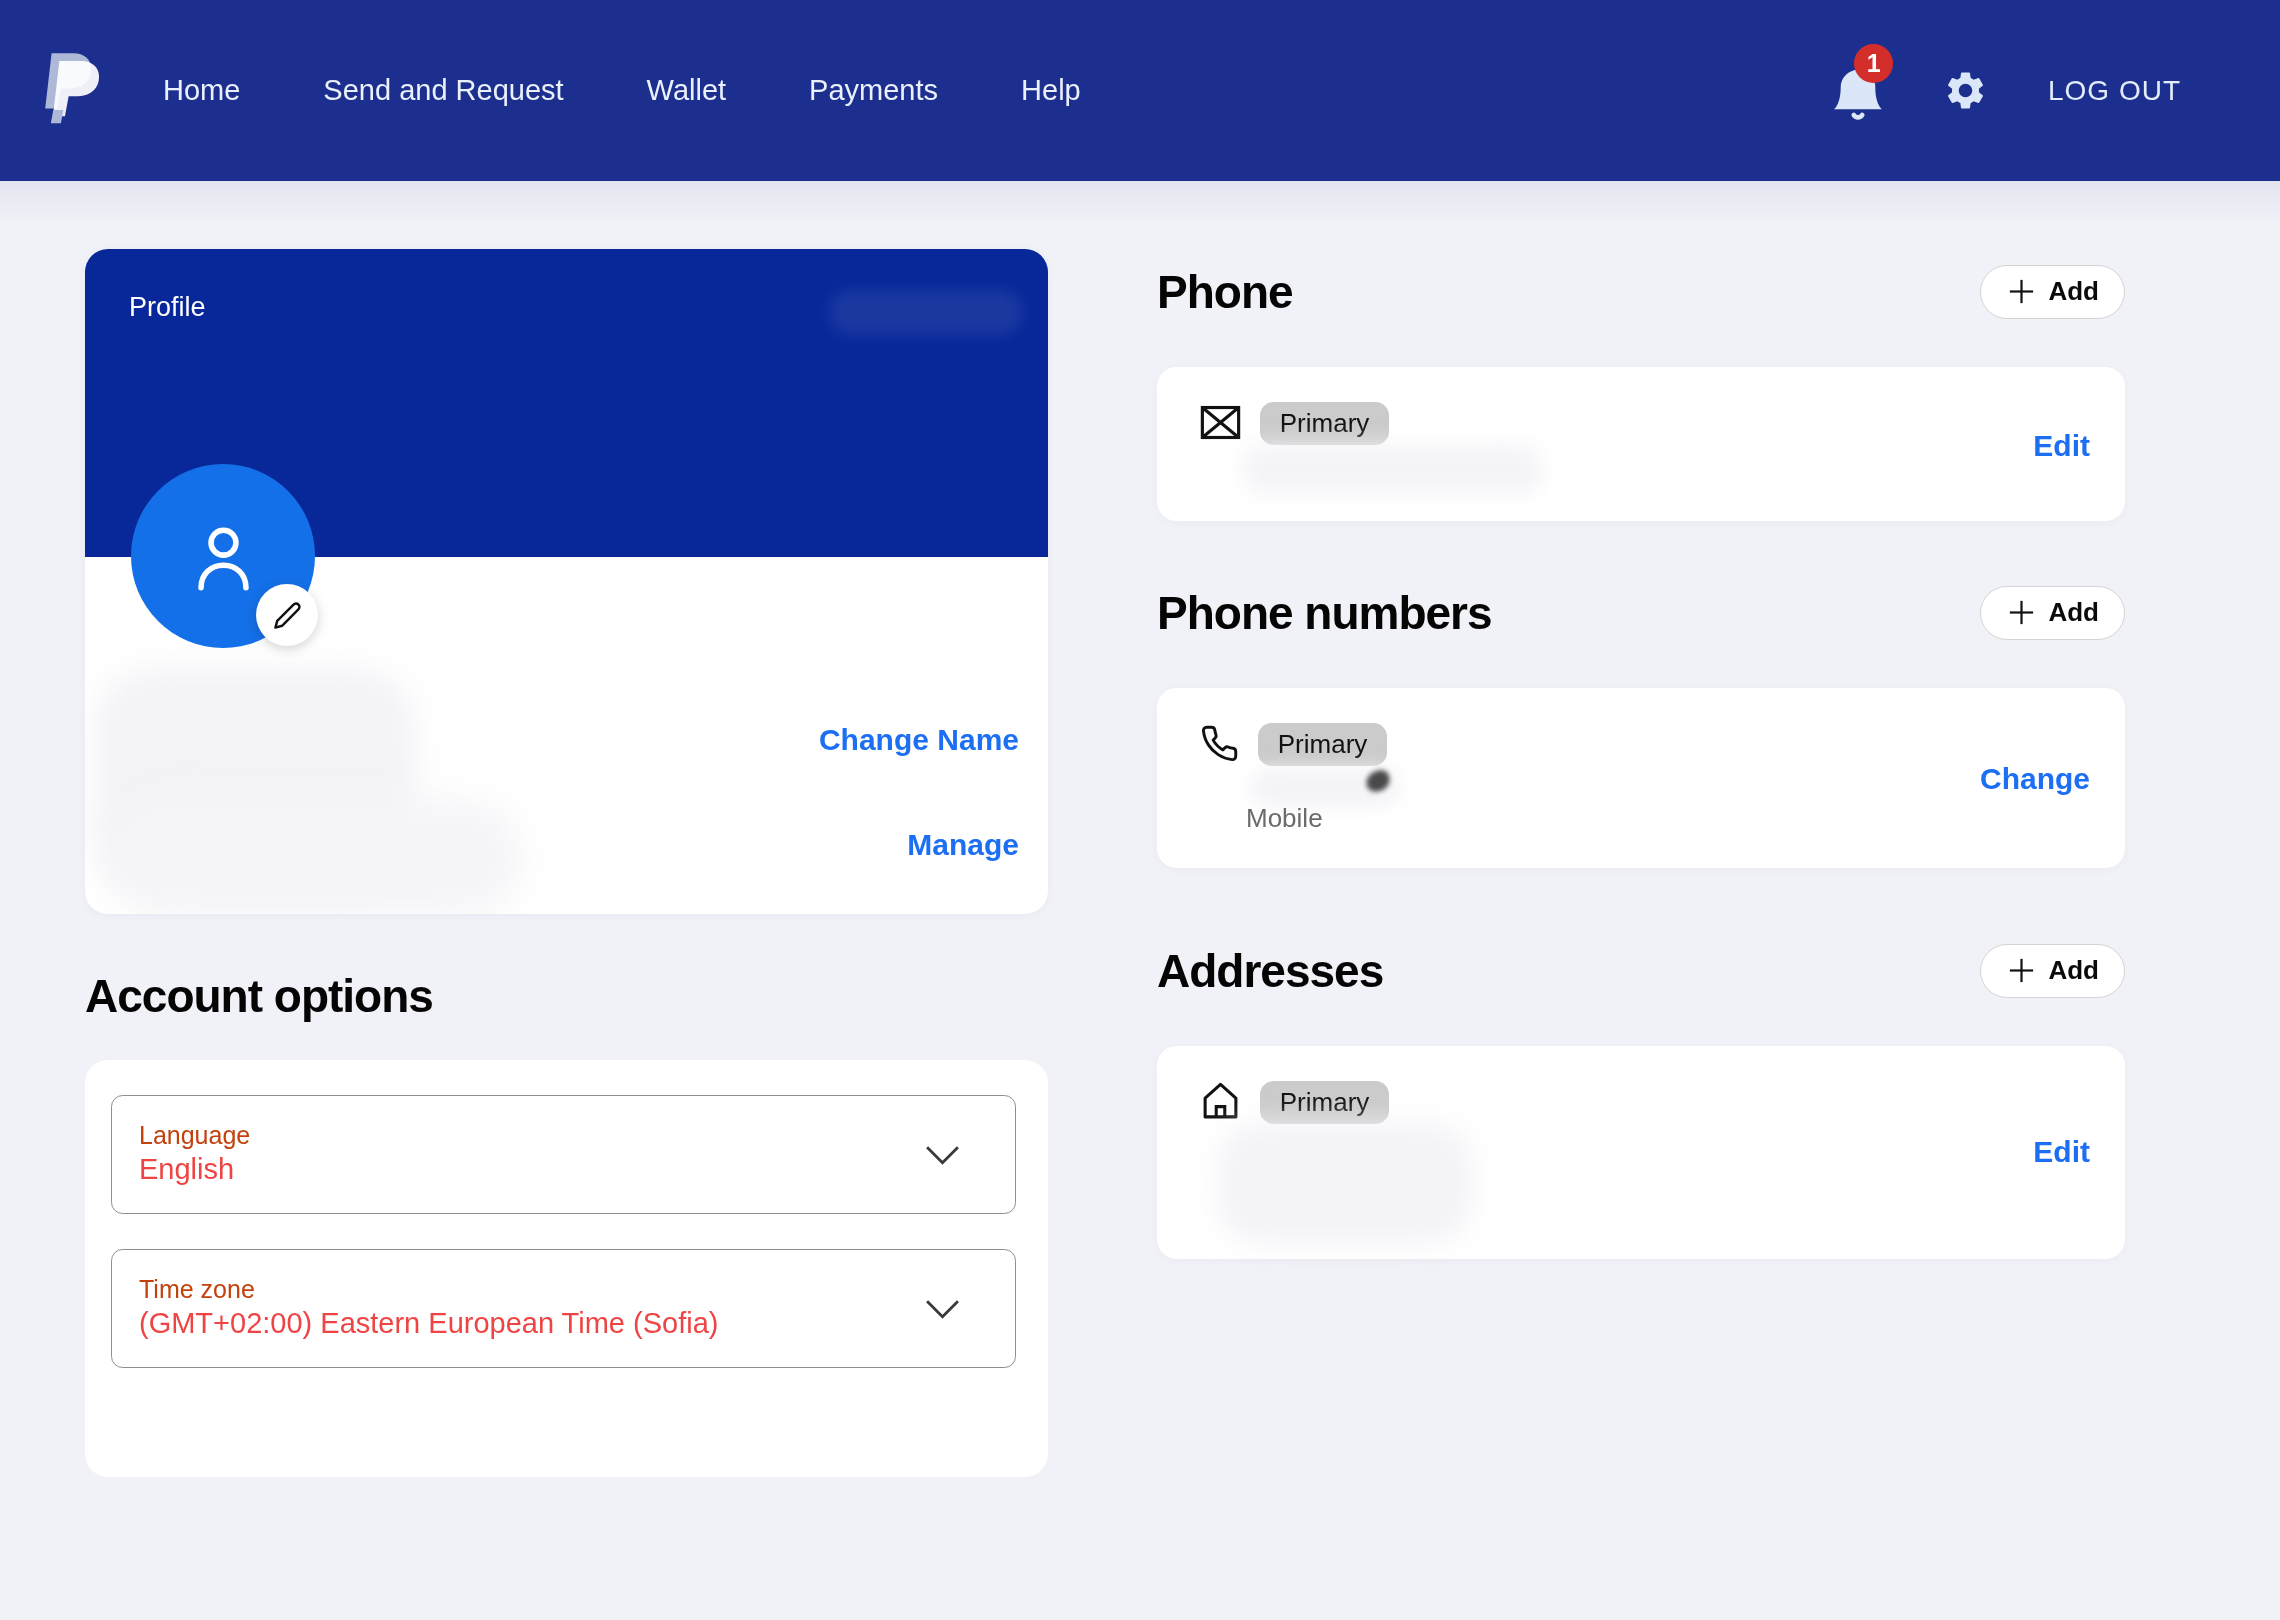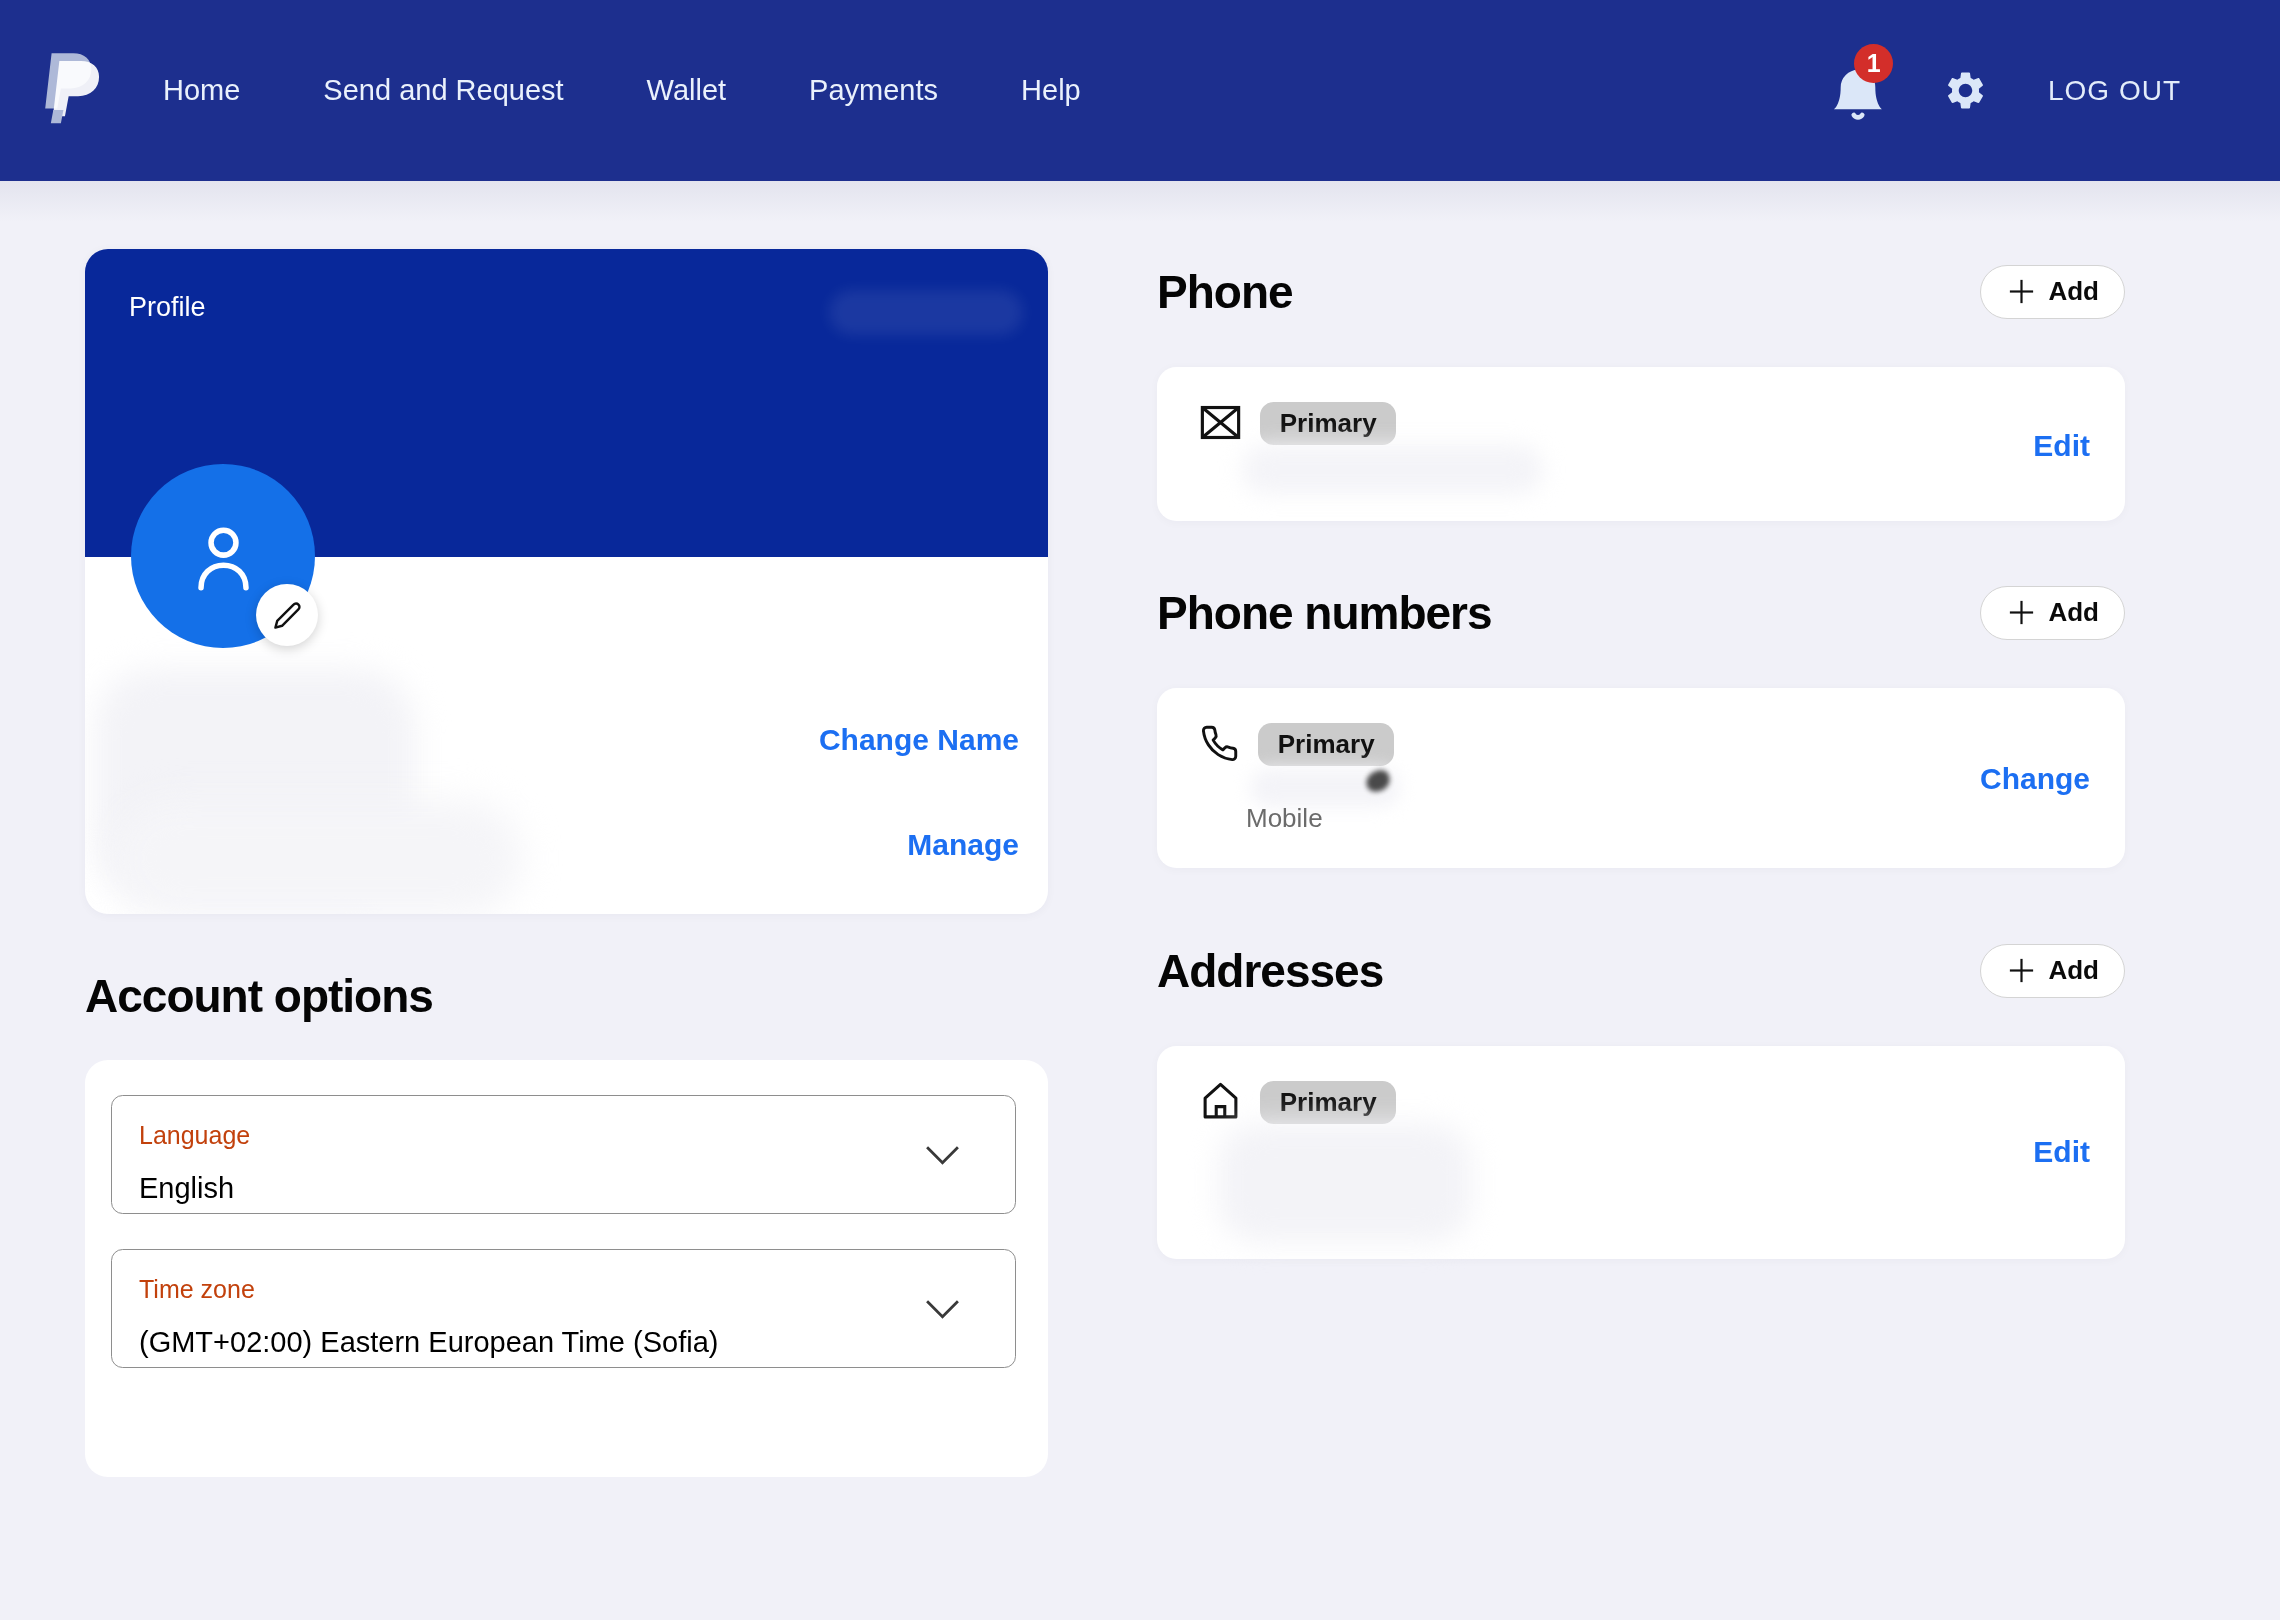--- a/index.html
+++ b/index.html
@@ -44,34 +44,34 @@
   .link { color:#1c6ff2; font-weight:700; font-size:30px; text-decoration:none; cursor:pointer; }
   .change-name { position:absolute; right:29px; top:474px; z-index:4; }
   .manage { position:absolute; right:29px; top:556px; z-index:4;margin-top:23px; }
 
   
   .ao-heading { margin-top:55px; font-size:46px; font-weight:800; letter-spacing:-1px; color:#050505; }
   .options-card { margin-top:37px; width:963px; height:417px; background:#fff; border-radius:23px; padding:35px 31px 0 26px; }
   .select-box { position:relative; width:905px; height:119px; border:1.9px solid #8e8e8e; border-radius:11.6px; padding:25px 0 0 27px; background:#fff; cursor:pointer; }
   .select-box + .select-box { margin-top:35px; }
   .select-label { display:block; font-size:25px; color:#c2410c; }
-  .select-value { display:block; margin-top:22px; font-size:29px; color:#000000; }
+  .select-value { display:block; margin-top:3px; font-size:29px; color:#ef4444; }
   .chevron { position:absolute; right:54px; top:50%; transform:translateY(-50%); }
 
   
   .sec-header { display:flex; align-items:center; justify-content:space-between; }
   .sec-title { font-size:46px; font-weight:800; letter-spacing:-1px; color:#050505; }
   .add-btn { display:flex; align-items:center; gap:11.6px; height:54px; padding:0 25px; background:#fff; border:1.9px solid #d4d4d4; border-radius:29px; cursor:pointer; }
   .add-btn span { font-size:26px; font-weight:700; color:#0a0a0a; }
   .item-card { position:relative; margin-top:48px; width:968px; background:#fff; border-radius:19.4px; box-shadow:0 1.9px 9.7px rgba(20,30,75,.03); }
   .card-email { height:154px; }
   .card-phone { height:180px; }
   .card-address { height:213px; }
   .card-row { display:flex; align-items:flex-start; padding:35px 0 0 43px; gap:19.4px; }
-  .badge { height:43px; padding:0 19.4px; background:#cbcbcb; border-radius:13.6px; display:flex; align-items:center; font-size:26px; color:#111;font-weight:bold; }
+  .badge { height:43px; padding:0 19.4px; background:#cbcbcb; border-radius:13.6px; display:flex; align-items:center; font-size:26px; color:#111; }
   .redact-line { position:absolute; left:85px; top:78px; width:301px; height:49px; background:#f4f4f8; border-radius:23px; filter:blur(10.7px); }
   .redact-phone { position:absolute; left:93px; top:80px; width:150px; height:39px; background:#f4f4f8; border-radius:19.4px; filter:blur(8.7px); }
   .smudge { position:absolute; left:209px; top:83px; width:24px; height:20.4px; background:#2c2c2c; border-radius:60% 40% 55% 45%; filter:blur(2.9px); opacity:.85; transform:rotate(-18deg); }
   .redact-addr { position:absolute; left:62px; top:78px; width:252px; height:118px; background:#f3f3f7; border-radius:39px; filter:blur(13.6px); }
   .mobile-label { position:absolute; left:89px; top:115px; font-size:26px; color:#6b6b6b; }
   .action-email { position:absolute; right:35px; top:62px; }
   .action-phone { position:absolute; right:35px; top:74px; }
   .action-addr  { position:absolute; right:35px; top:89px; }
   .sec-gap1 { margin-top:65px; }
   .sec-gap2 { margin-top:76px; }

